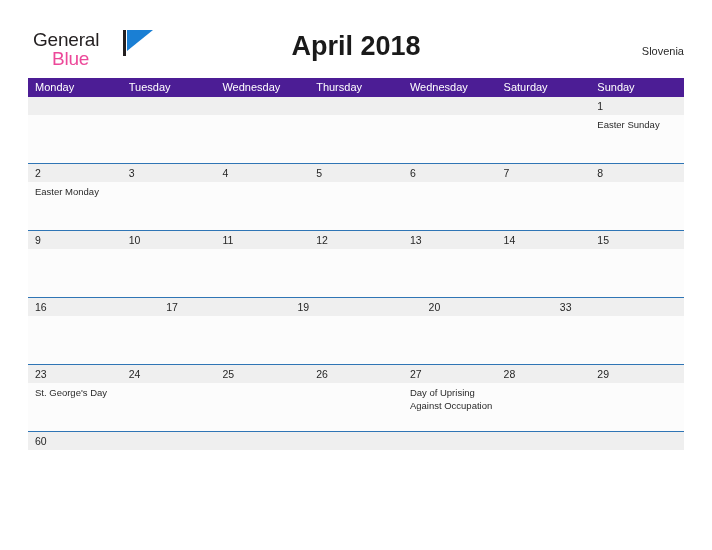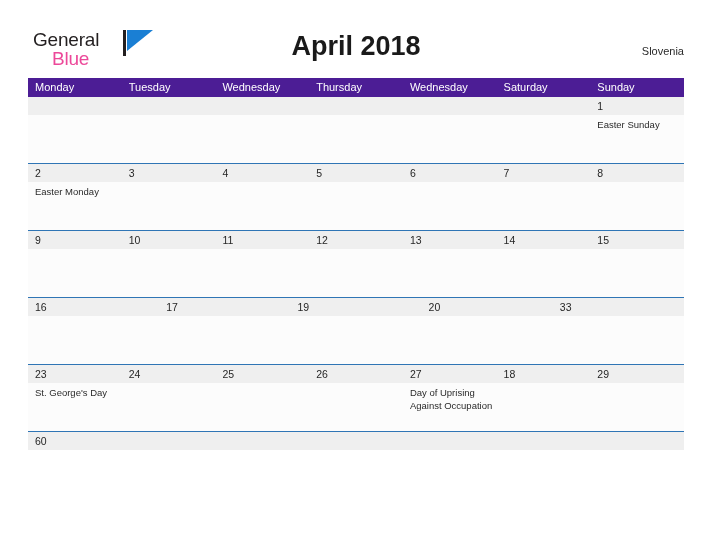--- a/index.html
+++ b/index.html
@@ -264,21 +264,21 @@
             <div class="event-cell"></div>
           </div>
         </div>
         <div class="week-row">
           <div class="date-band">
             <div class="date-cell-num">23</div>
             <div class="date-cell-num">24</div>
             <div class="date-cell-num">25</div>
             <div class="date-cell-num">26</div>
             <div class="date-cell-num">27</div>
-            <div class="date-cell-num">18</div>
+            <div class="date-cell-num">28</div>
             <div class="date-cell-num">29</div>
           </div>
           <div class="event-band">
             <div class="event-cell">
               <span class="evline">St. George's Day</span>
             </div>
             <div class="event-cell"></div>
             <div class="event-cell"></div>
             <div class="event-cell"></div>
             <div class="event-cell">

